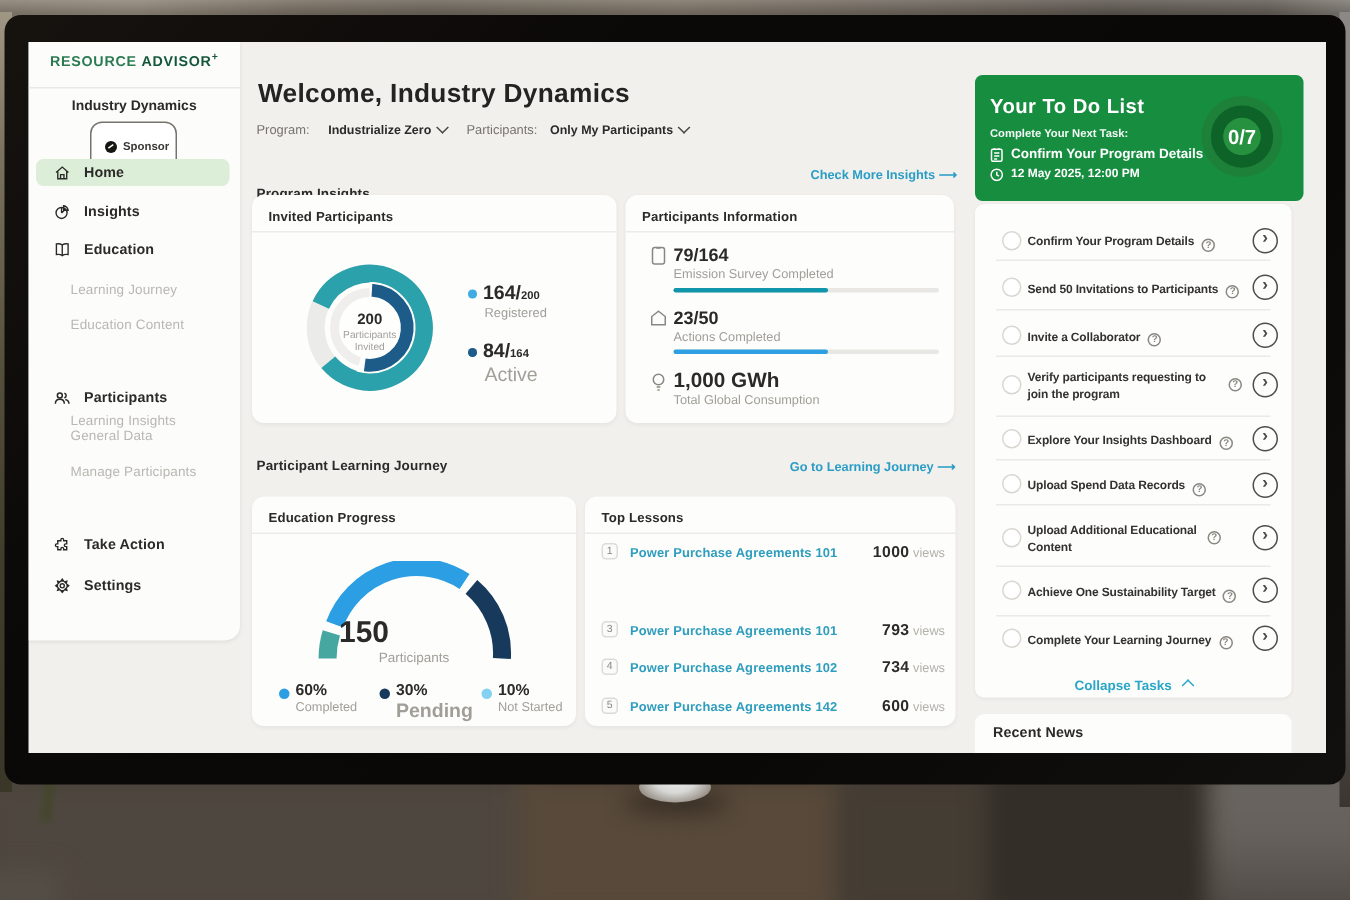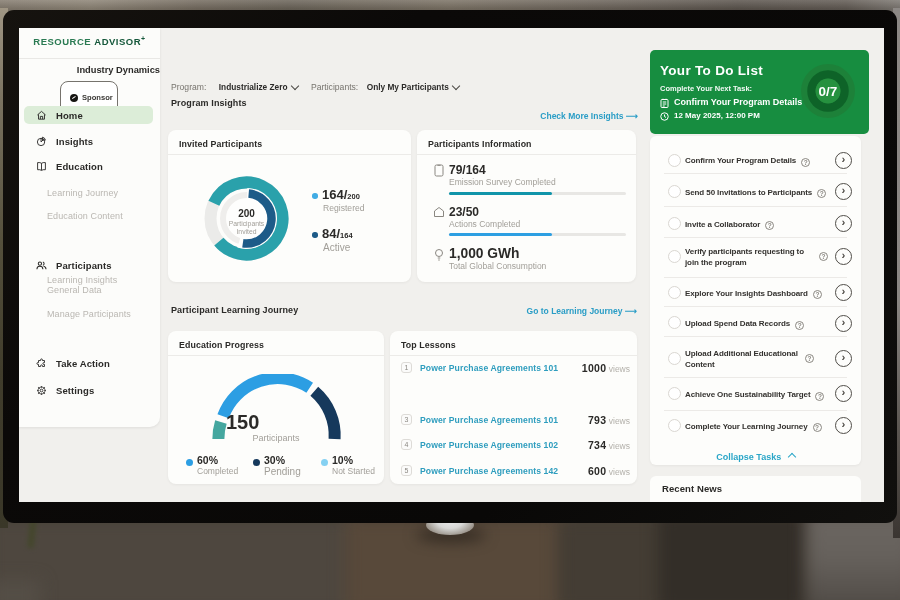--- a/index.html
+++ b/index.html
@@ -33,21 +33,21 @@
   background:linear-gradient(135deg,#16130f 0%,#0b0908 30%,#090807 70%,#11100e 100%); }
 #screen { position:absolute; left:16px; top:18px; width:865px; height:474px; background:#f1f0ed; overflow:hidden; }
 
 
 #sidebar { left:0; top:0; width:141px; height:399px; background:#fcfcfa; border-bottom-right-radius:10px;
   box-shadow:0 1px 3px rgba(0,0,0,0.08); }
 #logo { position:absolute; left:0; top:7px; width:141px; text-align:center; font-size:9.5px; font-weight:700; letter-spacing:0.5px; color:#2a7a52; }
 #logo b { color:#14573a; }
 #logo sup { font-size:7px; }
 #side-div { position:absolute; left:0; top:30px; width:141px; height:1px; background:#e9e8e5; }
-#sponsor-name { position:absolute; left:0; top:37px; width:141px; text-align:right; font-size:9.3px; font-weight:700; color:#2b2a28; }
+#sponsor-name { position:absolute; left:0; top:37px; width:141px; text-align:center; font-size:9.3px; font-weight:700; color:#2b2a28; }
 #sponsor-pill { position:absolute; left:41px; top:53px; width:58px; height:33px; border:1.2px solid #76736d; border-radius:8px; background:#fff;
   display:flex; align-items:center; padding-left:5px; }
 #sponsor-pill .dot { width:8px; height:8px; border-radius:50%; background:#161512; position:relative; }
 #sponsor-pill .dot:after { content:""; position:absolute; left:2px; top:3.2px; width:4px; height:1.4px; background:#fff; transform:rotate(-35deg); }
 #sponsor-pill span { font-size:7.6px; font-weight:600; color:#3a3835; margin-left:4px; }
 .mitem { position:absolute; left:0; width:141px; height:18px; display:flex; align-items:center; }
 .mitem .ic { width:11px; height:11px; margin-left:17px; flex:none; }
 .mitem .tx { margin-left:9px; font-size:9.5px; font-weight:700; color:#2b2a28; letter-spacing:0.1px; }
 .sitem { position:absolute; left:28px; font-size:9px; color:#bab7b2; letter-spacing:0.1px; }
 #home-pill { position:absolute; left:5px; top:78px; width:129px; height:18px; background:#dcedd8; border-radius:5px; }
@@ -155,48 +155,49 @@
       <span class="tx">Settings</span>
         </div>
     <div class="mitem" style="top:326px;">
       <svg class="ic" viewBox="0 0 24 24" fill="none" stroke="#2b2a28" stroke-width="2">
             <path d="M10 4 a2 2 0 0 1 4 0 v1.5 h4.5 v4.5 h-1.5 a2 2 0 0 0 0 4 h1.5 v4.5 h-4.5 v-1.5 a2 2 0 0 0 -4 0 v1.5 H5.5 v-4.5 H4 a2 2 0 0 1 0 -4 h1.5 V5.5 H10 z"></path>
           </svg>
       <span class="tx">Take Action</span>
         </div>
   </div>
 
+  <div class="abs" id="h1">Welcome, Industry Dynamics</div>
   <div class="abs" style="left:152px; top:47.5px;">
     <span class="flabel">Program:</span>
     <span class="fvalue" style="margin-left:8px;">Industrialize Zero</span><span class="chev"></span>
     <span class="flabel" style="margin-left:8px;">Participants:</span>
     <span class="fvalue" style="margin-left:4px;">Only My Participants</span><span class="chev"></span>
   </div>
-  <div class="abs sechead" style="left:152px; top:70px;text-align:right;">Program Insights</div>
+  <div class="abs sechead" style="left:152px; top:96px;text-align:right;">Program Insights</div>
   <div class="abs seclink" style="right:247px; top:83px;">Check More Insights <span style="letter-spacing:-1px;">⟶</span></div>
 
   <div class="card" style="left:149px; top:102px; width:243px; height:152px;">
     <div class="chead">Invited Participants</div>
     <div class="cdiv" style="top:24px;"></div>
     <svg style="position:absolute; left:34px; top:44px;" width="89" height="89" viewBox="0 0 89 89">
       <circle cx="44.5" cy="44.5" r="36" fill="none" stroke="#ebebe9" stroke-width="12"></circle>
       <circle cx="44.5" cy="44.5" r="36" fill="none" stroke="#2aa1ab" stroke-width="12" pathLength="100" stroke-dasharray="82 18" transform="rotate(205 44.5 44.5)"></circle>
       <circle cx="44.5" cy="44.5" r="23.5" fill="none" stroke="#efeeec" stroke-width="6"></circle>
       <circle cx="44.5" cy="44.5" r="25" fill="none" stroke="#fefefd" stroke-width="11" pathLength="100" stroke-dasharray="54.5 45.5" transform="rotate(-88.5 44.5 44.5)"></circle>
       <circle cx="44.5" cy="44.5" r="25" fill="none" stroke="#1d5b88" stroke-width="8.5" pathLength="100" stroke-dasharray="51 49" transform="rotate(-85 44.5 44.5)"></circle>
       <circle cx="44.5" cy="44.5" r="20" fill="#fefefd"></circle>
     </svg>
     <div class="abs dk" style="left:38px; top:78px; width:81px; text-align:center; font-size:10px; font-weight:700;">200</div>
     <div class="abs g" style="left:38px; top:90px; width:81px; text-align:center; font-size:6.8px; line-height:8px;">Participants<br>Invited</div>
     <div class="abs" style="left:144px; top:63px; width:5.5px; height:5.5px; border-radius:50%; background:#41ace4;"></div>
     <div class="abs dk" style="left:154px; top:57px; font-size:13px; font-weight:700;">164/<span style="font-size:7.5px;">200</span></div>
     <div class="abs g" style="left:155px; top:73px; font-size:8.6px;">Registered</div>
     <div class="abs" style="left:144px; top:102px; width:5.5px; height:5.5px; border-radius:50%; background:#1d5b88;"></div>
     <div class="abs dk" style="left:154px; top:96px; font-size:13px; font-weight:700;">84/<span style="font-size:7.5px;">164</span></div>
-    <div class="abs g" style="left:155px; top:112px; font-size:10px;">Active</div>
+    <div class="abs g" style="left:155px; top:112px; font-size:13px;">Active</div>
   </div>
 
   <div class="card" style="left:398px; top:102px; width:219px; height:152px;">
     <div class="chead">Participants Information</div>
     <div class="cdiv" style="top:24px;"></div>
     <svg style="position:absolute; left:16px; top:34px;" width="12" height="13" viewBox="0 0 24 26" fill="none" stroke="#8a8781" stroke-width="2">
           <rect x="4" y="2" width="16" height="22" rx="3"></rect>
           <path d="M9 2.5 h6"></path>
         </svg>
     <div class="abs dk" style="left:32px; top:33px; font-size:12px; font-weight:700;">79/164</div>
@@ -231,21 +232,21 @@
         <path d="M 104.3 17.3 A 58.1 58.1 0 0 1 124.6 65" stroke="#16395c"></path>
       </g>
     </svg>
     <div class="abs dk" style="left:58px; top:80px; width:100px; font-size:20px; font-weight:700;">150</div>
     <div class="abs g" style="left:58px; top:102px; width:100px; text-align:center; font-size:9px;">Participants</div>
     <div class="abs" style="left:18px; top:128px; width:7px; height:7px; border-radius:50%; background:#2c9ee3;"></div>
     <div class="abs dk" style="left:29px; top:123px; font-size:10.5px; font-weight:700;">60%</div>
     <div class="abs g" style="left:29px; top:135px; font-size:8.5px;">Completed</div>
     <div class="abs" style="left:85px; top:128px; width:7px; height:7px; border-radius:50%; background:#16395c;"></div>
     <div class="abs dk" style="left:96px; top:123px; font-size:10.5px; font-weight:700;">30%</div>
-    <div class="abs g" style="left:96px; top:135px; font-size:10px;">Pending</div>
+    <div class="abs g" style="left:96px; top:135px; font-size:13px;font-weight:bold;">Pending</div>
     <div class="abs" style="left:153px; top:128px; width:7px; height:7px; border-radius:50%; background:#85d1f2;"></div>
     <div class="abs dk" style="left:164px; top:123px; font-size:10.5px; font-weight:700;">10%</div>
     <div class="abs g" style="left:164px; top:135px; font-size:8.5px;">Not Started</div>
   </div>
 
   <div class="card" style="left:371px; top:303px; width:247px; height:153px;">
     <div class="chead">Top Lessons</div>
     <div class="cdiv" style="top:24px;"></div>
     <div class="lrow" style="top:31px;">
           <span class="lnum">1</span>

